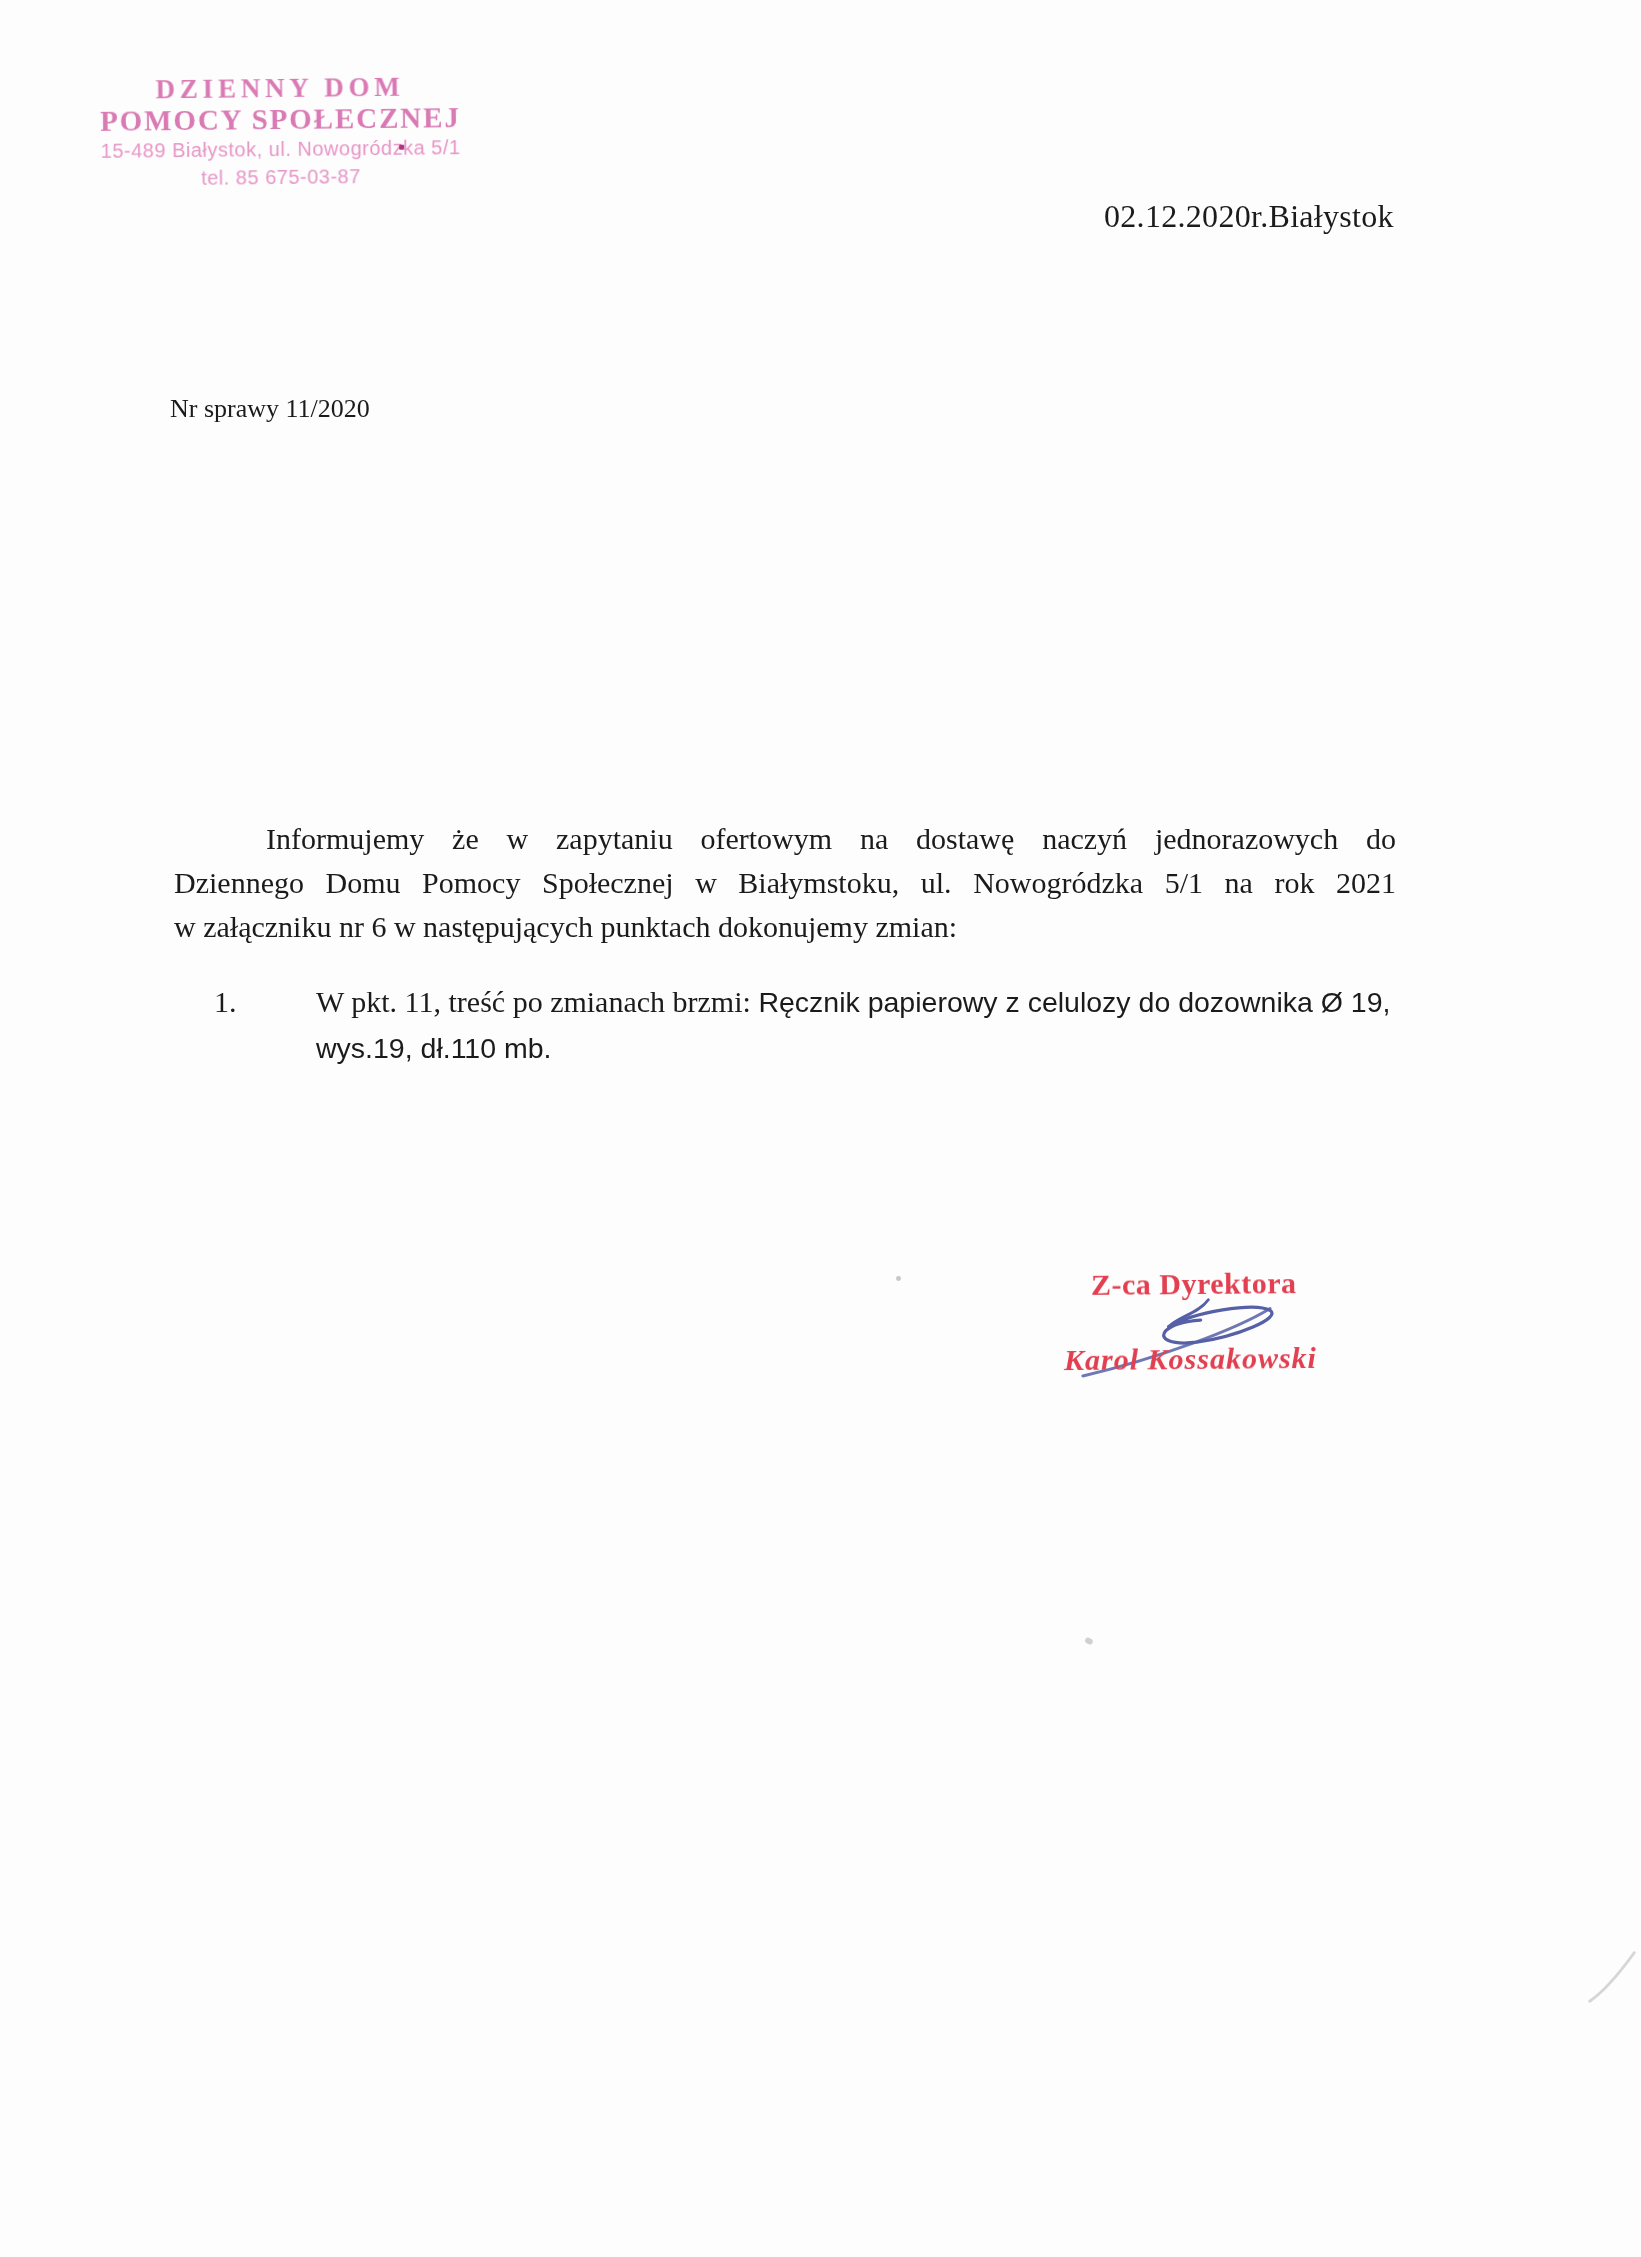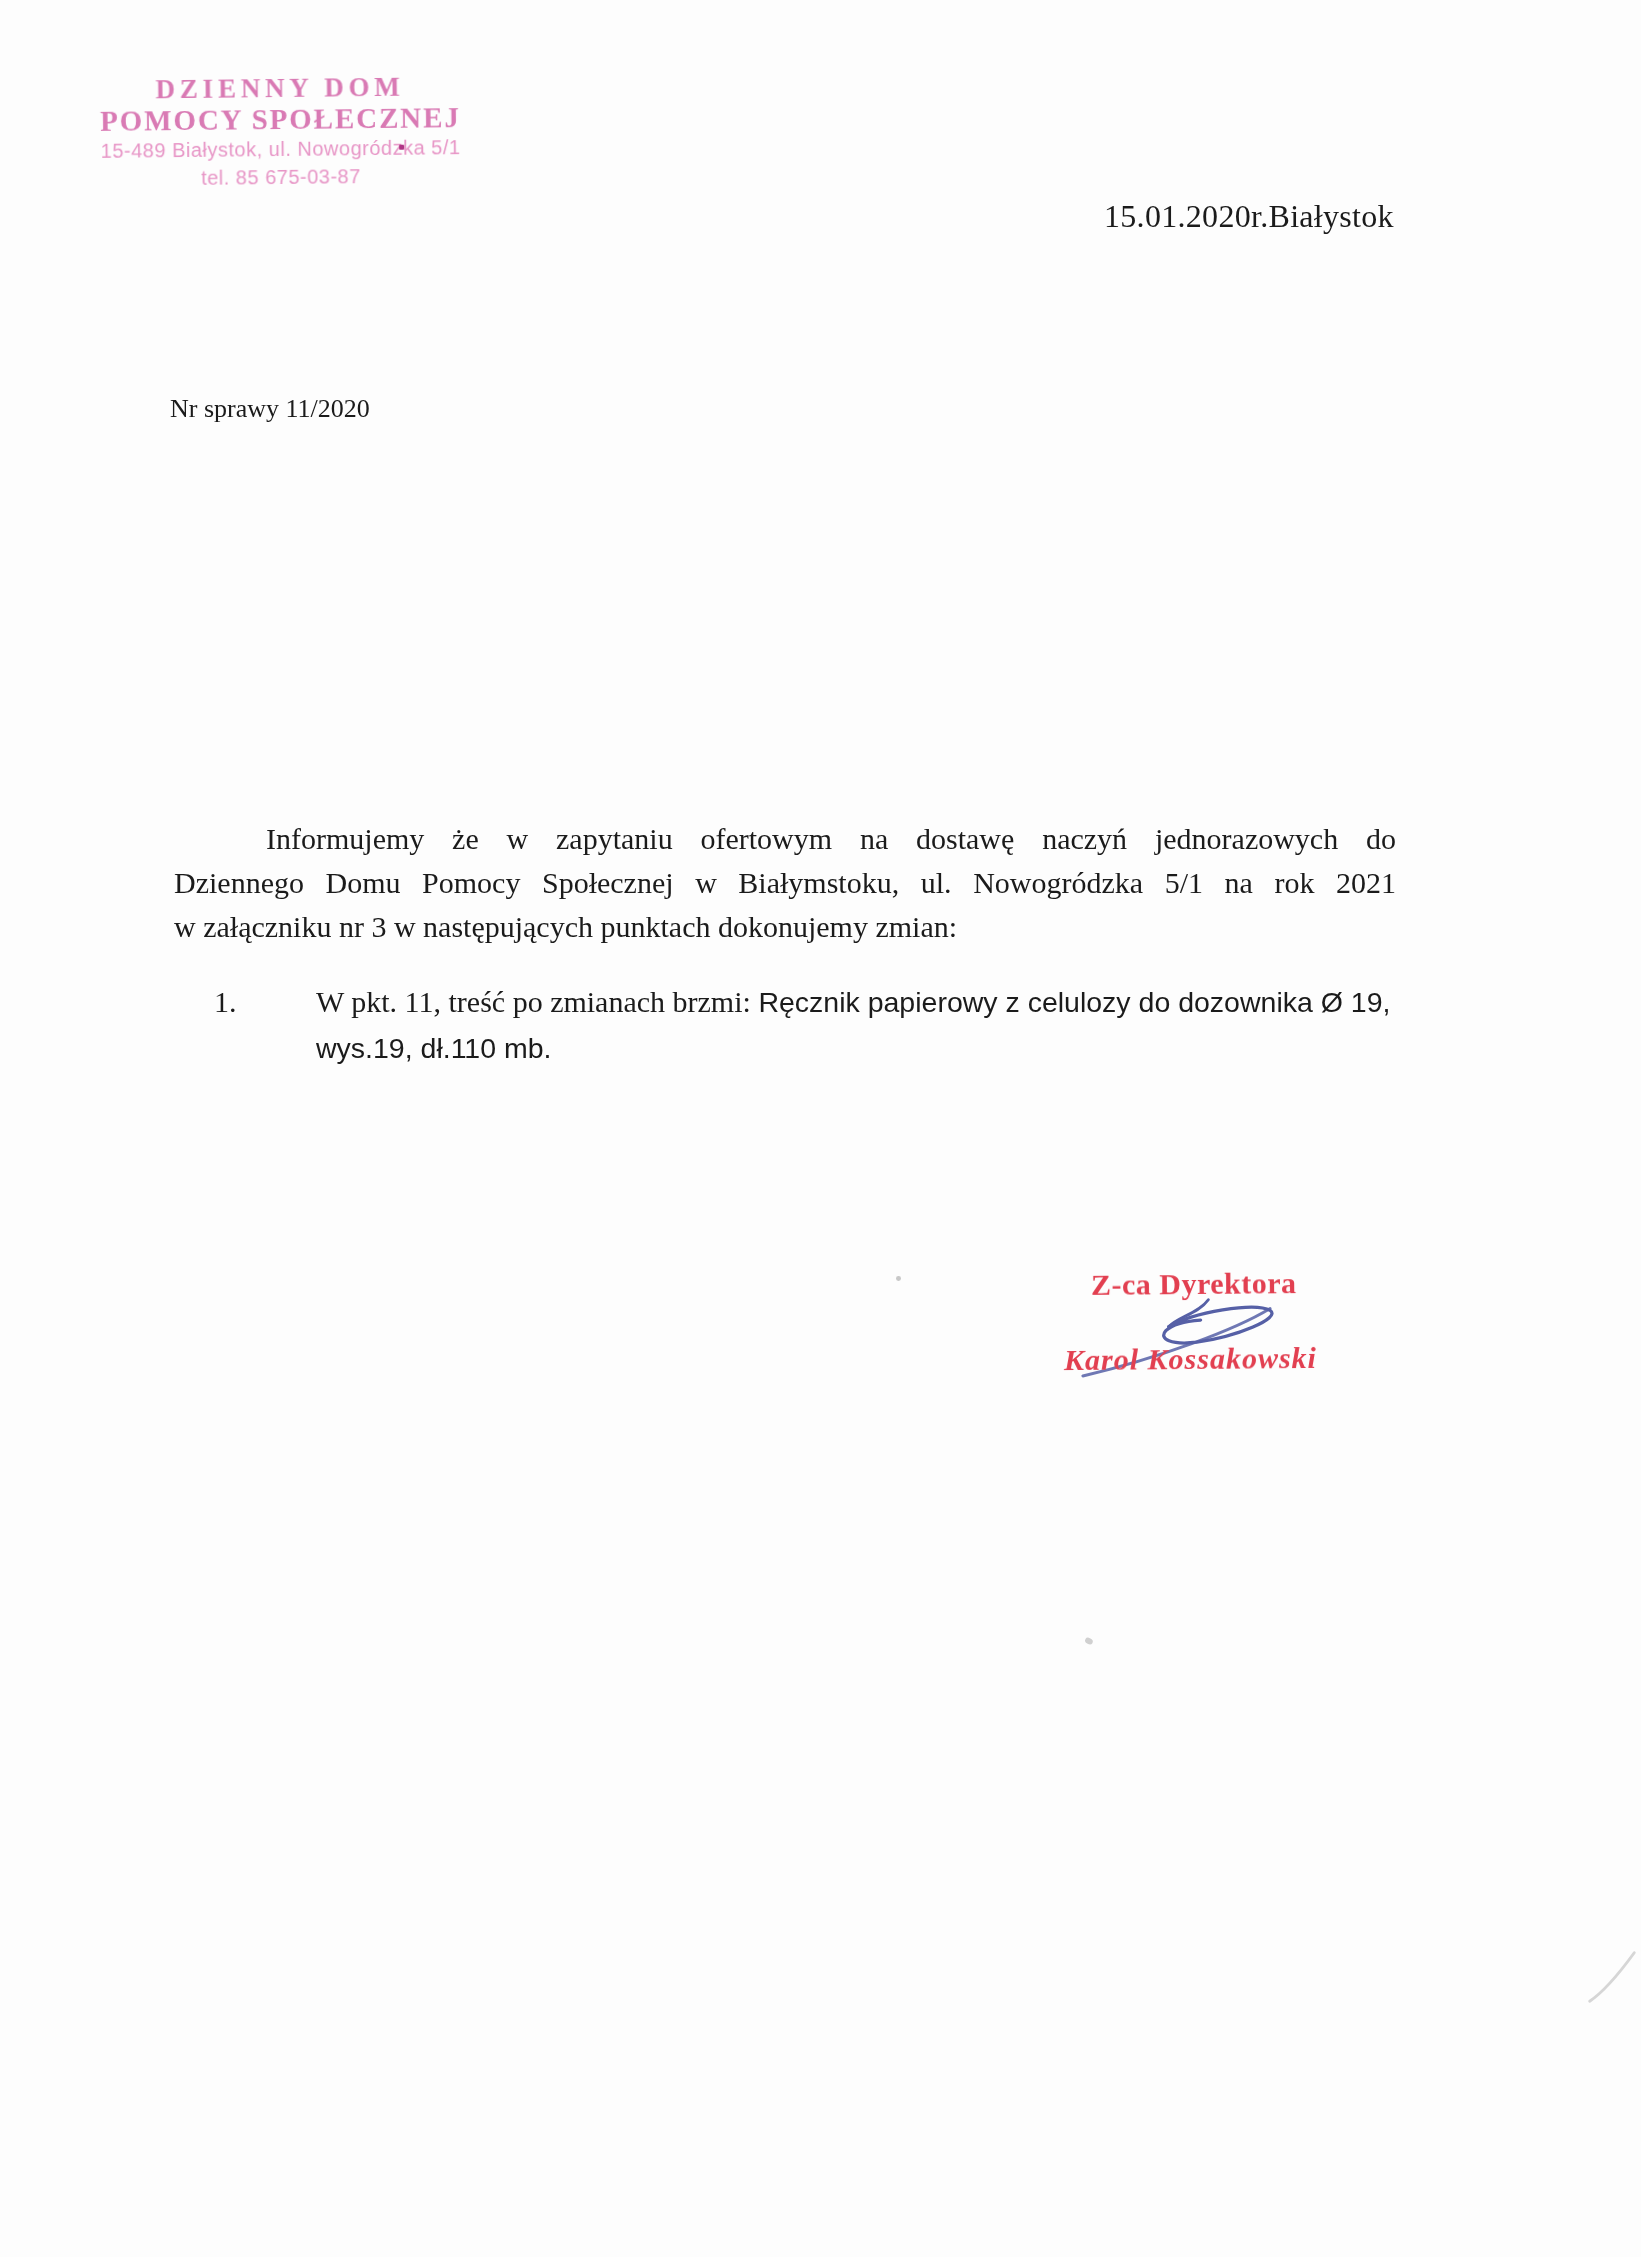--- a/index.html
+++ b/index.html
@@ -144,31 +144,31 @@
 <div class="page">
 
   <div class="letterhead">
     <div class="lh-bold1" style="color: rgb(217, 122, 180);">DZIENNY DOM</div>
     <div class="lh-bold2" style="color: rgb(217, 122, 180);">POMOCY SPOŁECZNEJ</div>
     <div class="lh-light" style="color: rgb(231, 149, 198);">15-489 Białystok, ul. Nowogródzka 5/1</div>
     <div class="lh-light" style="color: rgb(231, 149, 198);">tel. 85 675-03-87</div>
     <div class="lh-dot"></div>
   </div>
 
-  <div class="dateline">15.01.2020r.Białystok</div>
+  <div class="dateline">02.12.2020r.Białystok</div>
 
   <div class="case-number">Nr sprawy 11/2020</div>
 
   <div class="doc-title">
   </div>
 
   <div class="para">
     <div class="para-line justify indent">Informujemy że w zapytaniu ofertowym na dostawę naczyń jednorazowych do</div>
     <div class="para-line justify">Dziennego Domu Pomocy Społecznej  w Białymstoku, ul. Nowogródzka 5/1 na rok 2021</div>
-    <div class="para-line">w załączniku nr 3 w następujących punktach dokonujemy zmian:</div>
+    <div class="para-line">w załączniku nr 6 w następujących punktach dokonujemy zmian:</div>
   </div>
 
   <div class="list-item">
     <div class="li-marker">1.</div>
     <div class="li-content">
       <span>W pkt. 11, treść po zmianach brzmi: </span><span class="sans">Ręcznik papierowy z celulozy do dozownika Ø 19,</span>
       <span class="sans block">wys.19, dł.110 mb.</span>
     </div>
   </div>
 

